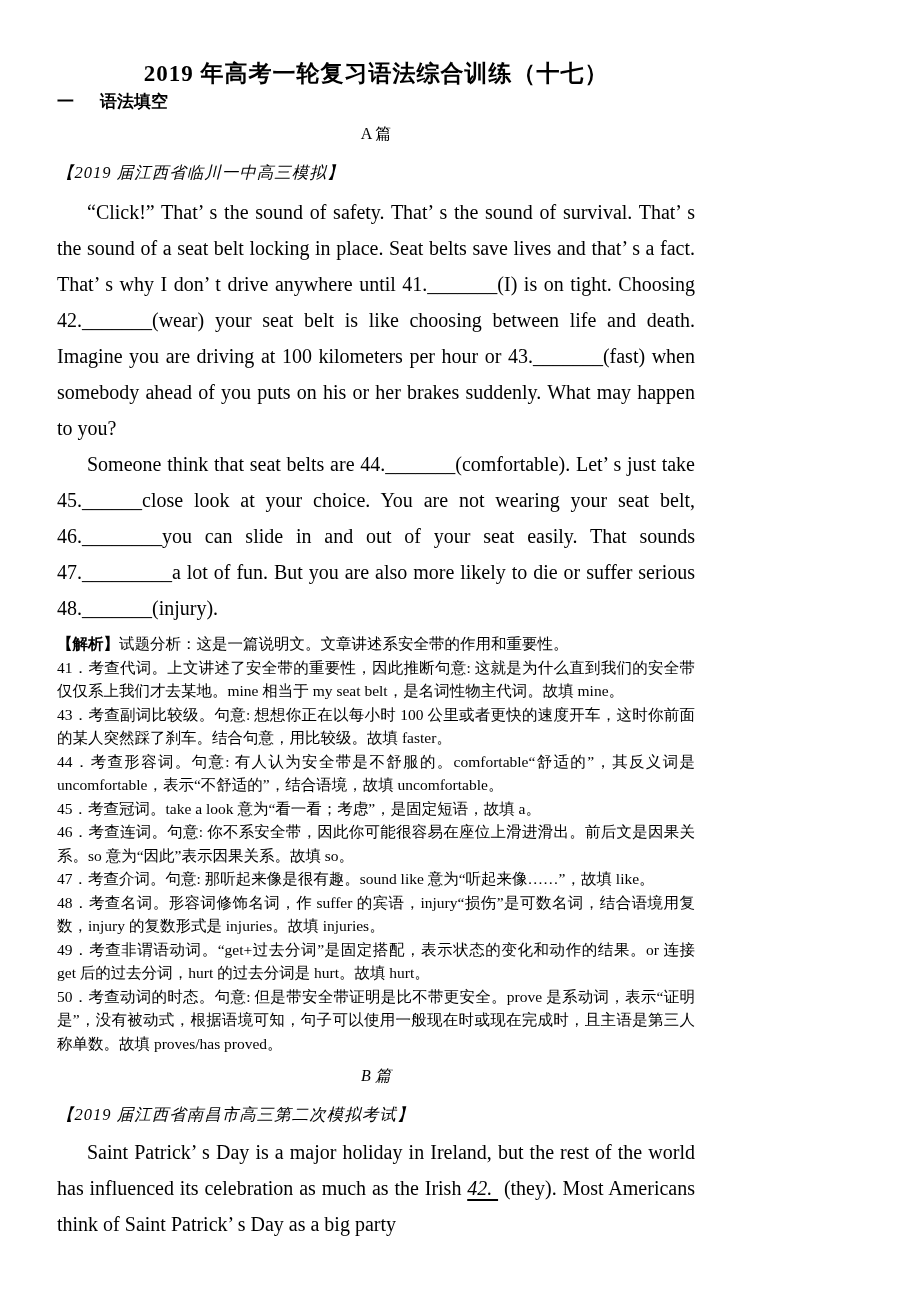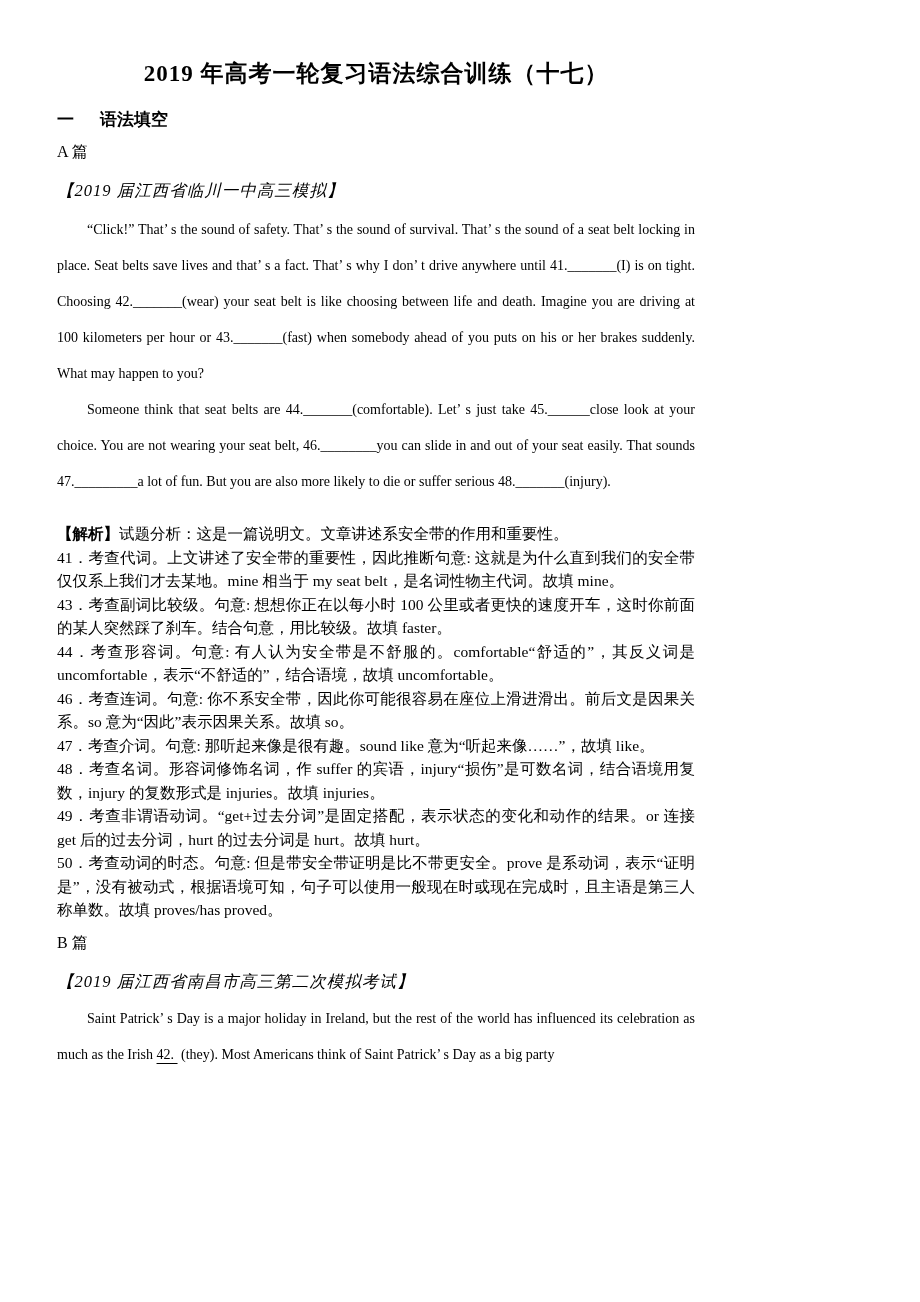--- a/index.html
+++ b/index.html
@@ -19,58 +19,58 @@
   h1.doc-title {
     margin: 0;
     padding-top: 58px;
     font-size: 23px;
     line-height: 32px;
     font-weight: bold;
     text-align: center;
     letter-spacing: 1px;
   }
   .section-heading {
-    margin-top: 18px;
     font-size: 17px;
     line-height: 24px;
     font-weight: bold;
     text-decoration: underline;
   }
   .section-heading .sec-num { display: inline-block; }
   .section-heading .sec-title { display: inline-block; margin-left: 26px; }
   .center-label {
     margin-top: 8px;
+    text-align: center;
     font-size: 16px;
     line-height: 24px;
   }
   .source-line {
     margin-top: 14px;
     font-size: 16.5px;
     line-height: 26px;
     letter-spacing: 1px;
     font-style: italic;
   }
   p.en {
     margin: 0;
-    font-size: 14px;
+    font-size: 20px;
     line-height: 36px;
     text-align: justify;
     text-indent: 30px;
   }
   p.en.first { margin-top: 8px; }
-  .analysis { margin-top: 22px; }
+  .analysis { margin-top: 6px; }
   .ana {
     margin: 0;
     font-size: 15.5px;
     line-height: 23.5px;
     text-align: justify;
   }
-  .u { text-decoration: underline; text-underline-offset: 4px; }
+  .u { text-decoration: underline; text-underline-offset: 4px; font-style: italic; }
   .b { font-weight: bold; }
-  .part-b-label { margin-top: 9px; }
+  .part-b-label { margin-top: 9px; font-style: italic; }
   p.en.pb { margin-top: 6px; }
 </style>
 </head>
 <body>
 
 <div class="page">
 
   <h1 class="doc-title">2019 年高考一轮复习语法综合训练（十七）</h1>
 
   <div class="section-heading">
@@ -82,20 +82,21 @@
   <div class="source-line">【2019 届江西省临川一中高三模拟】</div>
 
   <p class="en first">“Click!”  That’ s the sound of safety. That’ s the sound of survival. That’ s the sound of a seat belt locking in place. Seat belts save lives and that’ s a fact. That’ s why I don’ t drive anywhere until 41._______(I) is on tight. Choosing 42._______(wear) your seat belt is like choosing between life and death. Imagine you are driving at 100 kilometers per hour or 43._______(fast) when somebody ahead of you puts on his or her brakes suddenly. What may happen to you?</p>
   <p class="en">Someone think that seat belts are 44._______(comfortable). Let’ s just take 45.______close look at your choice. You are not wearing your seat belt, 46.________you can slide in and out of your seat easily. That sounds 47._________a lot of fun. But you are also more likely to die or suffer serious 48._______(injury).</p>
 
   <div class="analysis">
     <div class="ana"><span class="b">【解析】</span><span>试题分析：这是一篇说明文。文章讲述系安全带的作用和重要性。</span></div>
     <div class="ana">41．考查代词。上文讲述了安全带的重要性，因此推断句意: 这就是为什么直到我们的安全带仅仅系上我们才去某地。mine 相当于 my seat belt，是名词性物主代词。故填 mine。</div>
     <div class="ana">43．考查副词比较级。句意: 想想你正在以每小时 100 公里或者更快的速度开车，这时你前面的某人突然踩了刹车。结合句意，用比较级。故填 faster。</div>
     <div class="ana">44．考查形容词。句意: 有人认为安全带是不舒服的。comfortable“舒适的”，其反义词是 uncomfortable，表示“不舒适的”，结合语境，故填 uncomfortable。</div>
+    <div class="ana">45．考查冠词。take a look 意为“看一看；考虑”，是固定短语，故填 a。</div>
     <div class="ana">46．考查连词。句意: 你不系安全带，因此你可能很容易在座位上滑进滑出。前后文是因果关系。so 意为“因此”表示因果关系。故填 so。</div>
     <div class="ana">47．考查介词。句意: 那听起来像是很有趣。sound like 意为“听起来像……”，故填 like。</div>
     <div class="ana">48．考查名词。形容词修饰名词，作 suffer 的宾语，injury“损伤”是可数名词，结合语境用复数，injury 的复数形式是 injuries。故填 injuries。</div>
     <div class="ana">49．考查非谓语动词。“get+过去分词”是固定搭配，表示状态的变化和动作的结果。or 连接 get 后的过去分词，hurt 的过去分词是 hurt。故填 hurt。</div>
     <div class="ana">50．考查动词的时态。句意: 但是带安全带证明是比不带更安全。prove 是系动词，表示“证明是”，没有被动式，根据语境可知，句子可以使用一般现在时或现在完成时，且主语是第三人称单数。故填 proves/has proved。</div>
   </div>
 
   <div class="center-label part-b-label">B 篇</div>
 
   <div class="source-line">【2019 届江西省南昌市高三第二次模拟考试】</div>

